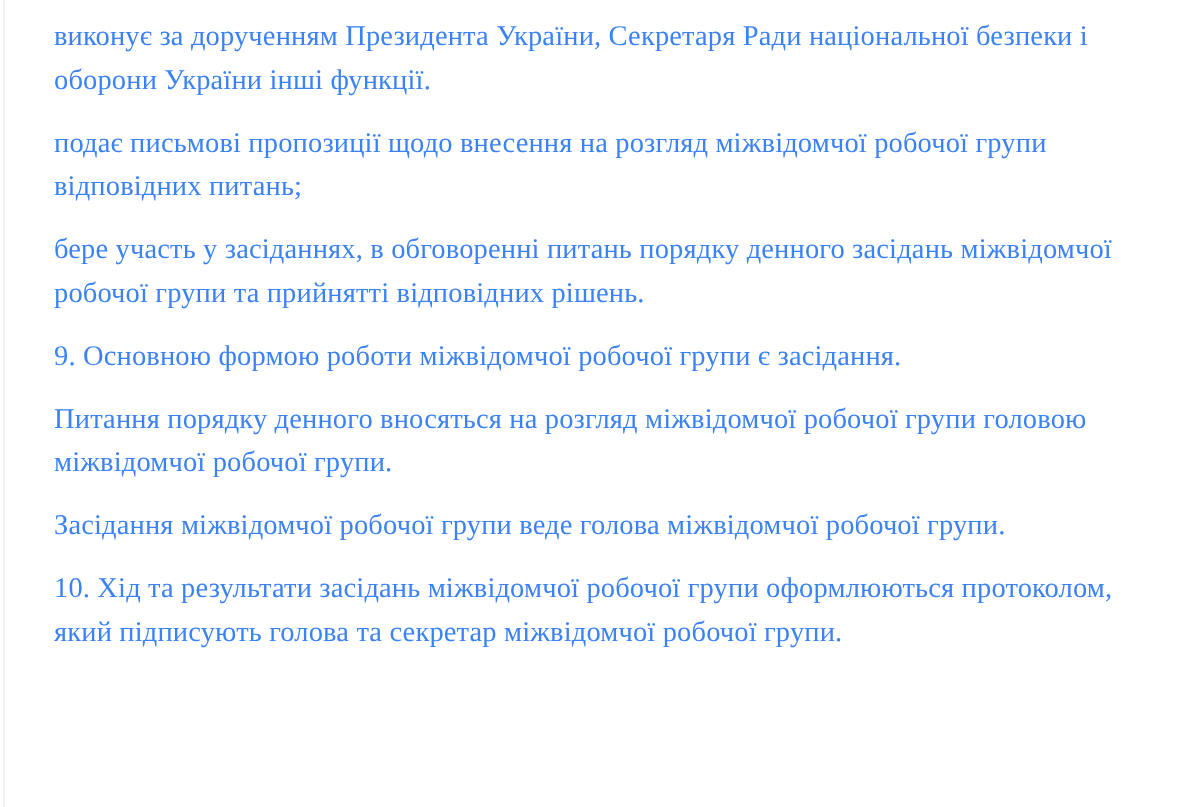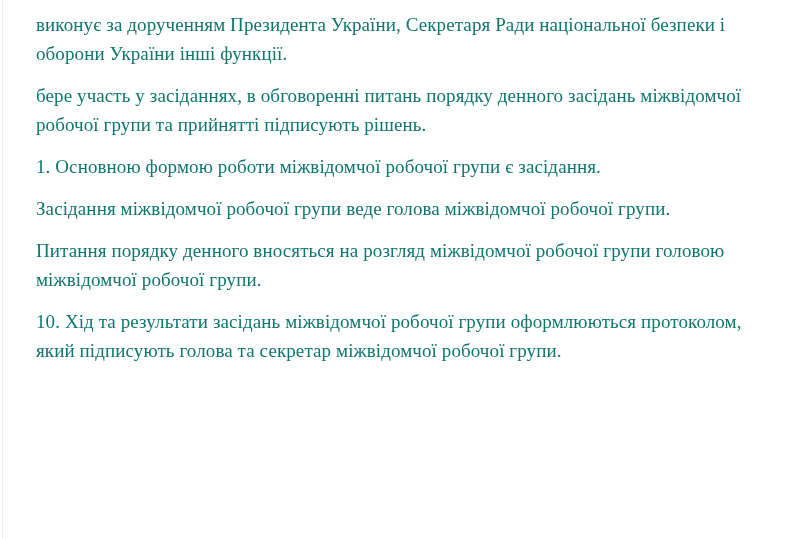--- a/index.html
+++ b/index.html
@@ -27,32 +27,33 @@
     top: 0;
     left: 0;
     right: 0;
     padding: 10px 32px 0 36px;
     box-sizing: border-box;
   }
   .doc p {
     margin: 0 0 13px 0;
     font-size: 19px;
     line-height: 29px;
-    color: #0f766e;
+    color: #3b82f6;
     max-width: 732px;
     text-align: left;
     letter-spacing: 0.1px;
   }
 </style>
 </head>
 <body>
 
 <div class="left-rule"></div>
 
 <div class="doc">
 
 <p>виконує за дорученням Президента України, Секретаря Ради національної безпеки і оборони України інші функції.</p>
-    <p>бере участь у засіданнях, в обговоренні питань порядку денного засідань міжвідомчої робочої групи та прийнятті підписують рішень.</p>
-    <p>1. Основною формою роботи міжвідомчої робочої групи є засідання.</p>
+    <p>подає письмові пропозиції щодо внесення на розгляд міжвідомчої робочої групи відповідних питань;</p>
+    <p>бере участь у засіданнях, в обговоренні питань порядку денного засідань міжвідомчої робочої групи та прийнятті відповідних рішень.</p>
+    <p>9. Основною формою роботи міжвідомчої робочої групи є засідання.</p>
+    <p>Питання порядку денного вносяться на розгляд міжвідомчої робочої групи головою міжвідомчої робочої групи.</p>
     <p>Засідання міжвідомчої робочої групи веде голова міжвідомчої робочої групи.</p>
-    <p>Питання порядку денного вносяться на розгляд міжвідомчої робочої групи головою міжвідомчої робочої групи.</p>
     <p>10. Хід та результати засідань міжвідомчої робочої групи оформлюються протоколом, який підписують голова та секретар міжвідомчої робочої групи.</p>
   </div>
 
 </body></html>

